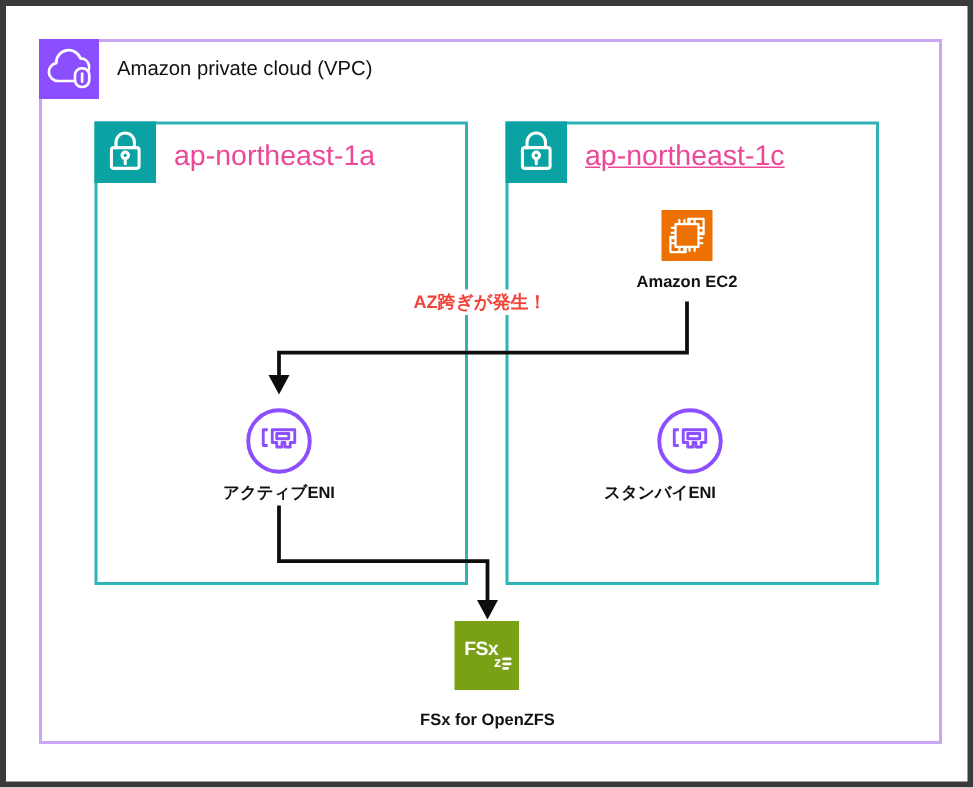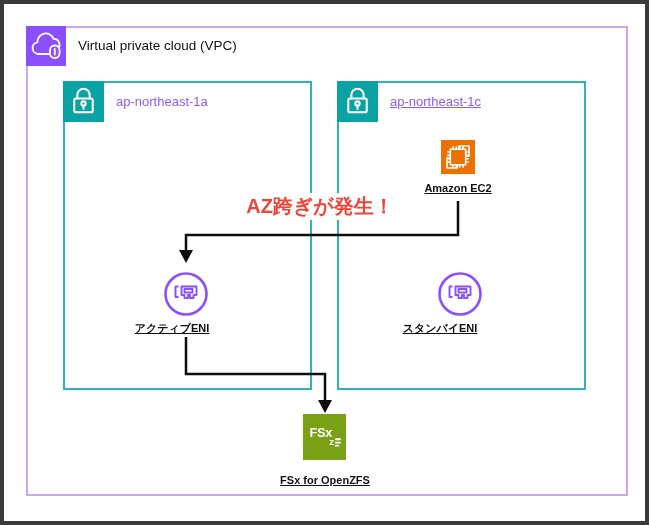--- a/index.html
+++ b/index.html
@@ -28,41 +28,41 @@
   }
   .az-box.az1{left:59px;}
   .az-box.az2{left:333px;}
   
   .vpc-icon{left:22px;top:22px;width:40px;height:40px;background:var(--vpc-icon-bg,#8c4fff);}
   .lock-icon{top:77px;width:41px;height:41px;background:var(--az-icon-bg,#0aa2a2);}
   .lock-icon.l1{left:59px;}
   .lock-icon.l2{left:333px;}
   
   .vpc-title{left:74px;top:34px;font-size:13.5px;color:#111;white-space:nowrap;}
-  .az-label{top:90px;font-size:13px;color:#8b5cf6;white-space:nowrap;}
+  .az-label{top:90px;font-size:19px;color:#ec4899;white-space:nowrap;}
   .az-label.a1{left:112px;}
   .az-label.a2{left:386px;text-decoration:underline;}
   .ec2-icon{left:437px;top:136px;width:34px;height:34px;background:var(--ec2-orange,#ed7100);}
   .eni-icon{width:46px;height:46px;top:267px;}
   .eni-icon.active{left:159px;}
   .eni-icon.standby{left:433px;}
   .fsx-icon{left:299px;top:410px;width:43px;height:46px;background:var(--fsx-green,#7aa116);}
   .node-label{
     font-size:11px;font-weight:bold;color:#111;
-    white-space:nowrap;transform:translateX(-50%);text-decoration:underline;
+    white-space:nowrap;transform:translateX(-50%);
   }
   .lbl-ec2{left:454px;top:178px;}
-  .lbl-active-eni{left:168px;top:317px;text-align:center;}
+  .lbl-active-eni{left:182px;top:317px;text-align:center;}
   .lbl-standby-eni{left:436px;top:317px;}
   .lbl-fsx{left:321px;top:458px;margin-top:12px;}
   
   .annotation{
     left:316px;top:189px;
     transform:translateX(-50%);
-    font-size:20px;font-weight:bold;
+    font-size:12px;font-weight:bold;
     color:var(--annotation-red,#f04438);
     background:#fff;padding:0 2px;
     white-space:nowrap;z-index:6;
   }
   
   .layer-arrows{left:0;top:0;z-index:5;pointer-events:none;}
   .vpc-box,.az-box{z-index:1;}
   .vpc-icon,.lock-icon,.ec2-icon,.eni-icon,.fsx-icon,.node-label,.vpc-title,.az-label{z-index:7;}
   
   .wstroke{stroke:#fff;stroke-width:1.8;fill:none;stroke-linecap:round;stroke-linejoin:round;}
@@ -79,21 +79,21 @@
 <div id="app">
 
   <div class="abs vpc-box"></div>
   <div class="abs vpc-icon">
     <svg width="40" height="40" viewBox="0 0 40 40">
       <path class="wstroke" d="M24,28 H12.5 a6,6 0 0 1 -1,-11.9 A8.3,8.3 0 0 1 27.6,12.9 A5.8,5.8 0 0 1 30,24"></path>
       <rect class="wstroke pfill" x="24" y="19.5" width="9.5" height="12.5" rx="4.5"></rect>
       <path class="wstroke" d="M28.75,23 v5.5"></path>
     </svg>
   </div>
-  <div class="abs vpc-title">Virtual private cloud (VPC)</div>
+  <div class="abs vpc-title">Amazon private cloud (VPC)</div>
 
   <div class="abs az-box az1"></div>
   <div class="abs lock-icon l1">
     <svg width="41" height="41" viewBox="0 0 40 40">
       <path class="wstroke2" d="M14,17 v-3.5 a6,6 0 0 1 12,0 V17"></path>
       <rect class="wstroke2" x="11" y="17" width="18" height="13.5" rx="1.5"></rect>
       <circle class="wstroke2" cx="20" cy="22" r="2.1"></circle>
       <path class="wstroke2" d="M20,24.2 v3.2"></path>
     </svg>
   </div>

